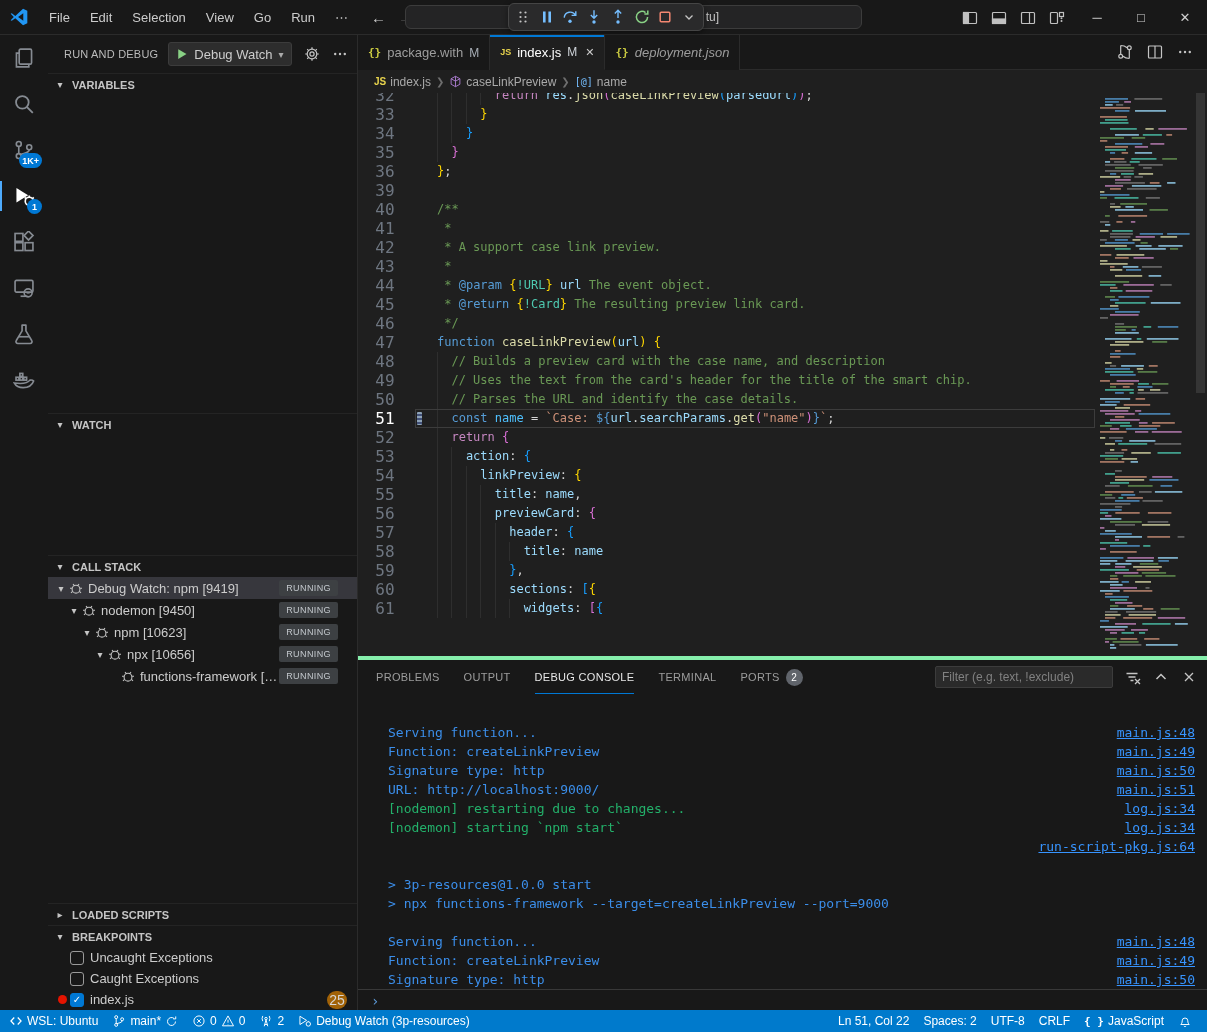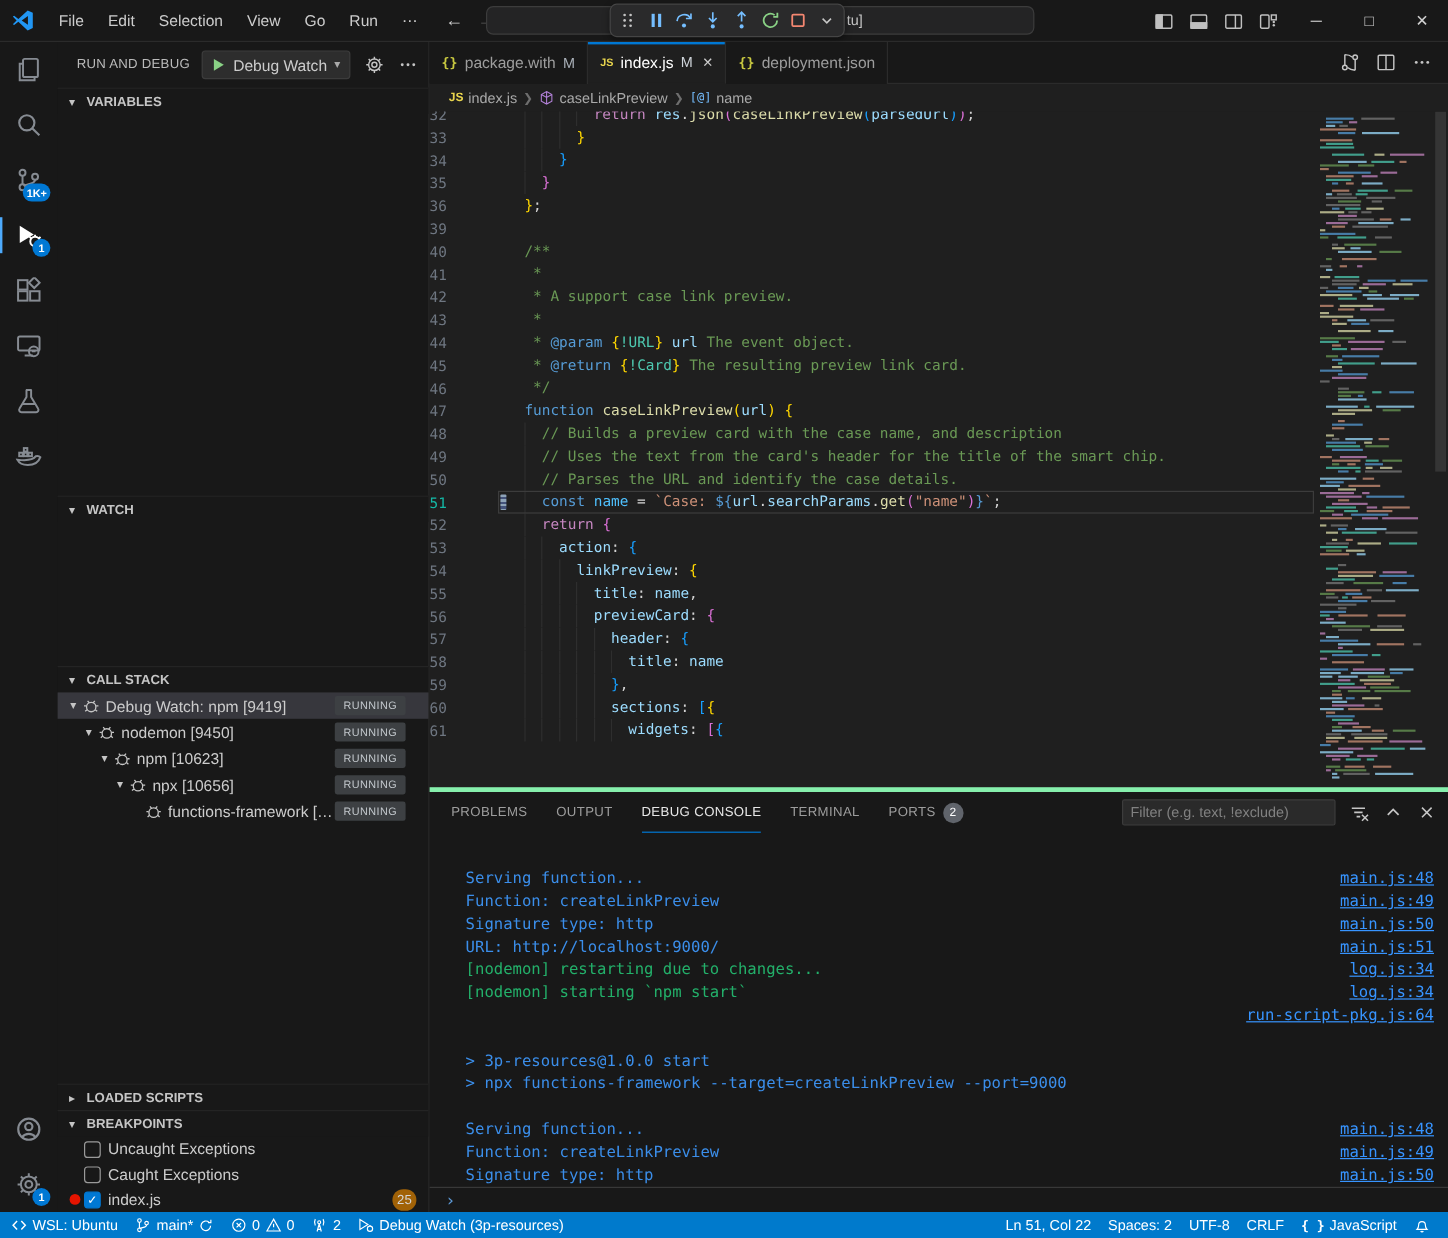--- a/index.html
+++ b/index.html
@@ -26,21 +26,21 @@
   #navarrows .fwd{color:#5c5c5c}
   #command-center{position:absolute;left:405px;top:5px;width:457px;height:24px;background:#242425;border:1px solid #3c3c3c;border-radius:6px;display:flex;align-items:center;justify-content:flex-end;font-size:12px;color:#c5c5c5;padding-right:142px}
   #debug-toolbar{position:absolute;left:508px;top:3px;width:196px;height:28px;background:#2a2a2b;border:1px solid #454545;border-radius:6px;display:flex;align-items:center;justify-content:space-evenly;box-shadow:0 2px 6px rgba(0,0,0,.4)}
   #debug-toolbar .dbtn{width:20px;height:20px;display:flex;align-items:center;justify-content:center;color:#c5c5c5}
   #layout-controls{position:absolute;left:962px;top:0;height:35px;display:flex;align-items:center;gap:13px;color:#c0c0c0}
   #layout-controls .lbtn{width:16px;height:16px;display:flex;align-items:center;justify-content:center}
   #window-controls{position:absolute;left:1075px;top:0;height:35px;display:flex;color:#cfcfcf}
   #window-controls .wbtn{width:44px;height:35px;display:flex;align-items:center;justify-content:center;font-size:13px}
 
   
-  #activitybar{position:absolute;left:0;top:35px;width:72px;height:975px;background:var(--sidebg);display:flex;flex-direction:column;justify-content:space-between;border-right:1px solid #2b2b2b}
+  #activitybar{position:absolute;left:0;top:35px;width:72px;height:975px;background:var(--sidebg);display:flex;justify-content:space-between;border-right:1px solid #2b2b2b}
   .ab-item{position:relative;width:48px;height:46px;display:flex;align-items:center;justify-content:center;color:#868b92}
   .ab-item.active{color:#ffffff}
   .ab-item.active::before{content:"";position:absolute;left:0;top:8px;bottom:8px;width:2px;background:#4daafc}
   .ab-badge{position:absolute;right:6px;bottom:5px;min-width:15px;height:15px;padding:0 3px;border-radius:9px;background:var(--accent);color:#fff;font-size:9px;display:flex;align-items:center;justify-content:center;font-weight:bold}
 
   
   #sidebar{position:absolute;left:48px;top:35px;width:310px;height:975px;background:var(--sidebg);border-right:1px solid #2b2b2b;font-size:13px}
   #sb-header{position:absolute;left:0;top:0;width:100%;height:38px;display:flex;align-items:center;padding:0 8px 0 16px}
   #sb-title{font-size:11px;color:#bbbbbb;letter-spacing:.2px;margin-right:10px;white-space:nowrap}
   #run-config{height:24px;background:#2d2d2d;border:1px solid #3c3c3c;border-radius:3px;display:flex;align-items:center;gap:6px;padding:0 7px;color:#cccccc;font-size:13px}
@@ -53,45 +53,45 @@
   .cs-row.selected{background:var(--selrow)}
   .cs-row .chev{width:14px;font-size:10px;color:#c5c5c5;text-align:center;flex:none}
   .cs-row .bugicon{flex:none;display:flex;margin-right:4px;color:#c5c5c5}
   .cs-row .lbl{overflow:hidden;text-overflow:ellipsis;flex:1}
   .cs-badge{flex:none;margin-right:19px;background:var(--running_bg);color:#c3c8cd;font-size:9px;letter-spacing:.4px;padding:3px 7px;border-radius:2px}
   .bp-row{height:21px;display:flex;align-items:center;padding-left:6px;color:#cccccc;font-size:13px}
   .bp-dot{width:16px;flex:none;display:flex;align-items:center;justify-content:center}
   .bp-dot .dot{width:9px;height:9px;border-radius:50%;background:var(--error_red)}
   .bp-check{width:14px;height:14px;flex:none;margin-right:6px;border:1px solid #9a9a9a;border-radius:3px;background:transparent;display:flex;align-items:center;justify-content:center}
   .bp-check.checked{background:var(--accent);border-color:var(--accent);color:#fff;font-size:10px}
-  .bp-count{margin-left:auto;margin-right:10px;background:#a16207;color:#d6d6d6;font-size:11px;min-width:20px;height:18px;border-radius:10px;display:flex;align-items:center;justify-content:center}
+  .bp-count{margin-left:auto;margin-right:10px;background:#a16207;color:#d6d6d6;font-size:14px;min-width:20px;height:18px;border-radius:10px;display:flex;align-items:center;justify-content:center}
 
   
   #editor{position:absolute;left:358px;top:35px;width:849px;height:975px}
   #tabbar{position:absolute;left:0;top:0;width:100%;height:35px;background:var(--titlebg);display:flex;border-bottom:1px solid #2b2b2b}
   .tab{height:35px;display:flex;align-items:center;gap:6px;padding:0 10px;font-size:13px;color:var(--dimfg);background:var(--titlebg);border-right:1px solid #2b2b2b;position:relative}
   .tab.active{background:var(--editorbg);color:#ffffff;border-bottom:1px solid var(--editorbg)}
   .tab.active::before{content:"";position:absolute;left:0;top:0;right:0;height:1.5px;background:var(--accent)}
   .tab .ficon{font-weight:bold}
   .tab .mod{color:var(--mod);font-size:12px}
   .tab.active .mod{color:#cfd4da}
   .tab .close{font-size:13px;color:#cccccc;margin-left:2px}
-  .tab.preview .fname{}
+  .tab.preview .fname{font-style:italic}
   #tab-actions{margin-left:auto;display:flex;align-items:center;gap:14px;padding-right:14px;color:#c5c5c5}
   #breadcrumb{position:absolute;left:0;top:35px;width:100%;height:23px;background:var(--editorbg);display:flex;align-items:center;gap:3px;padding-left:16px;font-size:12px;color:#a9a9a9}
   #breadcrumb .sep{color:#6e6e6e;font-size:10px;margin:0 2px}
   #breadcrumb .bc-js{color:#e8d44d;font-weight:bold;font-size:10px}
   #breadcrumb .bc-cube{color:#b180d7;display:flex}
   #breadcrumb .bc-field{color:#75beff;font-size:10px;font-family:"DejaVu Sans Mono",monospace}
 
   #codearea{position:absolute;left:0;top:58px;width:100%;height:563px;background:var(--editorbg);overflow:hidden}
   #lines{position:absolute;left:0;top:-7px;width:100%}
   .cl{height:19px;display:flex;align-items:center;position:relative}
-  .cl .ln{width:54px;flex:none;text-align:left;font-family:"DejaVu Sans Mono",monospace;font-size:12px;color:#6e7681}
-  .cl.cur .ln{color:#14b8a6}
+  .cl .ln{width:54px;flex:none;text-align:center;font-family:"DejaVu Sans Mono",monospace;font-size:16px;color:#6e7681}
+  .cl.cur .ln{color:#ffffff}
   .cl .gmark{width:25px;flex:none;display:flex;align-items:center;padding-left:5px}
   .cl pre{font-family:"DejaVu Sans Mono",monospace;font-size:12px;line-height:19px;color:var(--tk_pln)}
   .cl.cur::after{content:"";position:absolute;left:57px;right:112px;top:0;bottom:0;border:1px solid #3c3c3c;pointer-events:none}
   .ig{display:inline-block;width:2ch;height:19px;vertical-align:top;box-shadow:inset 1px 0 0 #2e2e2e}
   .tk-kw{color:var(--tk_kw)} .tk-ctl{color:var(--tk_ctl)} .tk-fn{color:var(--tk_fn)}
   .tk-var{color:var(--tk_var)} .tk-cvar{color:var(--tk_cvar)} .tk-str{color:var(--tk_str)}
   .tk-com{color:var(--tk_com)} .tk-typ{color:var(--tk_typ)} .tk-b1{color:var(--tk_b1)}
   .tk-b2{color:var(--tk_b2)} .tk-b3{color:var(--tk_b3)} .tk-pln{color:var(--tk_pln)} .tk-tpl{color:var(--tk_tpl)}
   .mk51{width:5px;height:13px;background:repeating-linear-gradient(#8ea3b8 0 2px,#43527a 2px 4px);border-radius:1px}
   #minimap{position:absolute;left:740px;top:0;width:95px;height:563px}

